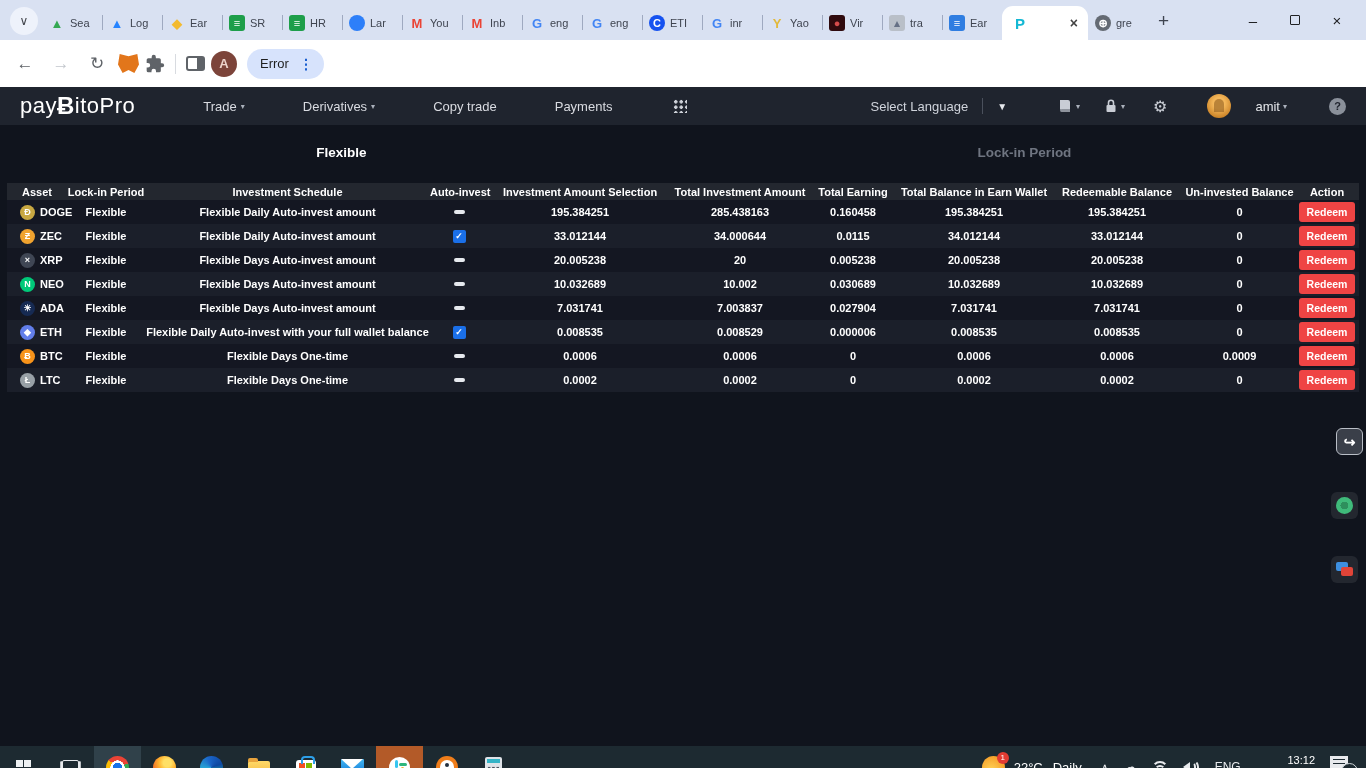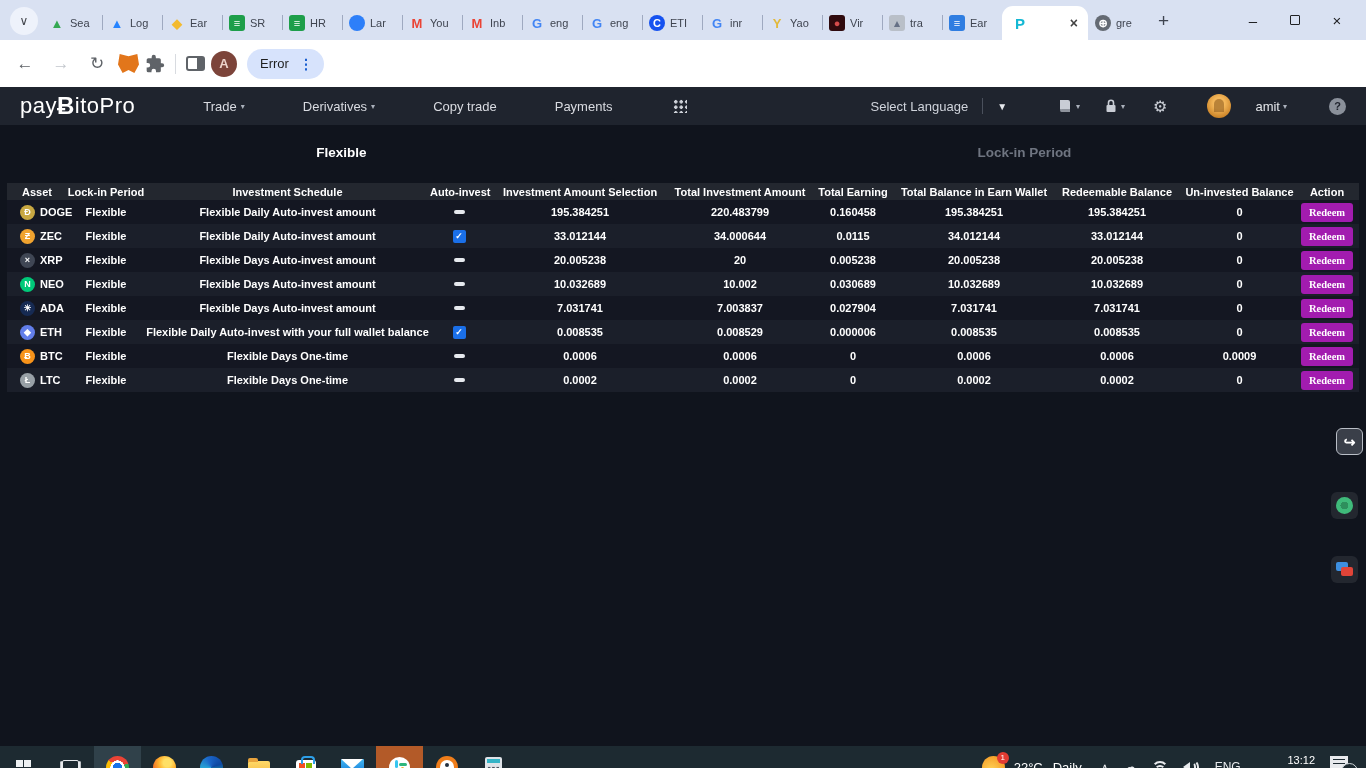--- a/index.html
+++ b/index.html
@@ -81,21 +81,21 @@
   .th{color:#fff;font-size:11px;font-weight:bold;text-align:center;white-space:nowrap;overflow:visible;}
   .tr{height:24px;font-size:11px;font-weight:bold;color:#fff;}
   .tr:nth-child(odd){background:#1b1f2a;}
   .tr:nth-child(even){background:#141722;}
   .td{text-align:center;}
   .td.asset{display:flex;align-items:center;gap:5px;padding-left:13px;text-align:left;}
   .coin{width:15px;height:15px;min-width:15px;border-radius:50%;color:#fff;font-size:9px;font-weight:bold;display:flex;align-items:center;justify-content:center;}
   .auto .dash,.auto .cb{display:none;margin:0 auto;}
   .auto[data-state="dash"] .dash{display:block;width:11px;height:3.5px;border-radius:2px;background:#e6e9ee;}
   .auto[data-state="checked"] .cb{display:flex;width:13px;height:13px;border-radius:2px;background:#1a6fe8;color:#fff;font-size:9px;align-items:center;justify-content:center;}
-  .redeem{border:none;background:#a21caf;color:#fff;font-size:10.5px;font-weight:bold;font-family:Liberation Serif, serif;border-radius:3px;padding:4px 8px;cursor:pointer;}
+  .redeem{border:none;background:#ef4444;color:#fff;font-size:10.5px;font-weight:bold;font-family:Liberation Sans, sans-serif;border-radius:3px;padding:4px 8px;cursor:pointer;}
 
   
   .fwidget{position:absolute;width:27px;height:27px;border-radius:6px;background:#23272f;display:flex;align-items:center;justify-content:center;}
   .w-share{right:3px;top:283px;background:#3a3f49;border:1.5px solid #b9bec6;color:#fff;font-size:14px;font-weight:bold;}
   .w-green{right:8px;top:347px;}
   .w-green i{width:17px;height:17px;border-radius:50%;background:radial-gradient(circle,#2e8f5d 0 4px,#3fba7a 4px);display:block;}
   .w-chat{right:8px;top:411px;position:absolute;}
   .w-chat .b1{position:absolute;left:5px;top:6px;width:12px;height:9px;border-radius:2px;background:#3d8fe0;}
   .w-chat .b2{position:absolute;left:10px;top:11px;width:12px;height:9px;border-radius:2px;background:#e04438;}
 
@@ -408,21 +408,21 @@
             <span class="coin" style="background: rgb(200, 168, 66);">Đ</span>
             <span>DOGE</span>
           </div>
           <div class="td">Flexible</div>
           <div class="td">Flexible Daily Auto-invest amount</div>
           <div class="td auto" data-state="dash">
             <span class="dash"></span>
 
           </div>
           <div class="td">195.384251</div>
-          <div class="td">220.483799</div>
+          <div class="td">285.438163</div>
           <div class="td">0.160458</div>
           <div class="td">195.384251</div>
           <div class="td">195.384251</div>
           <div class="td">0</div>
           <div class="td"><button class="redeem">Redeem</button></div>
         </div>
 
         <div class="tr grid-row">
           <div class="td asset">
             <span class="coin" style="background: rgb(240, 163, 47);">Ƶ</span>

